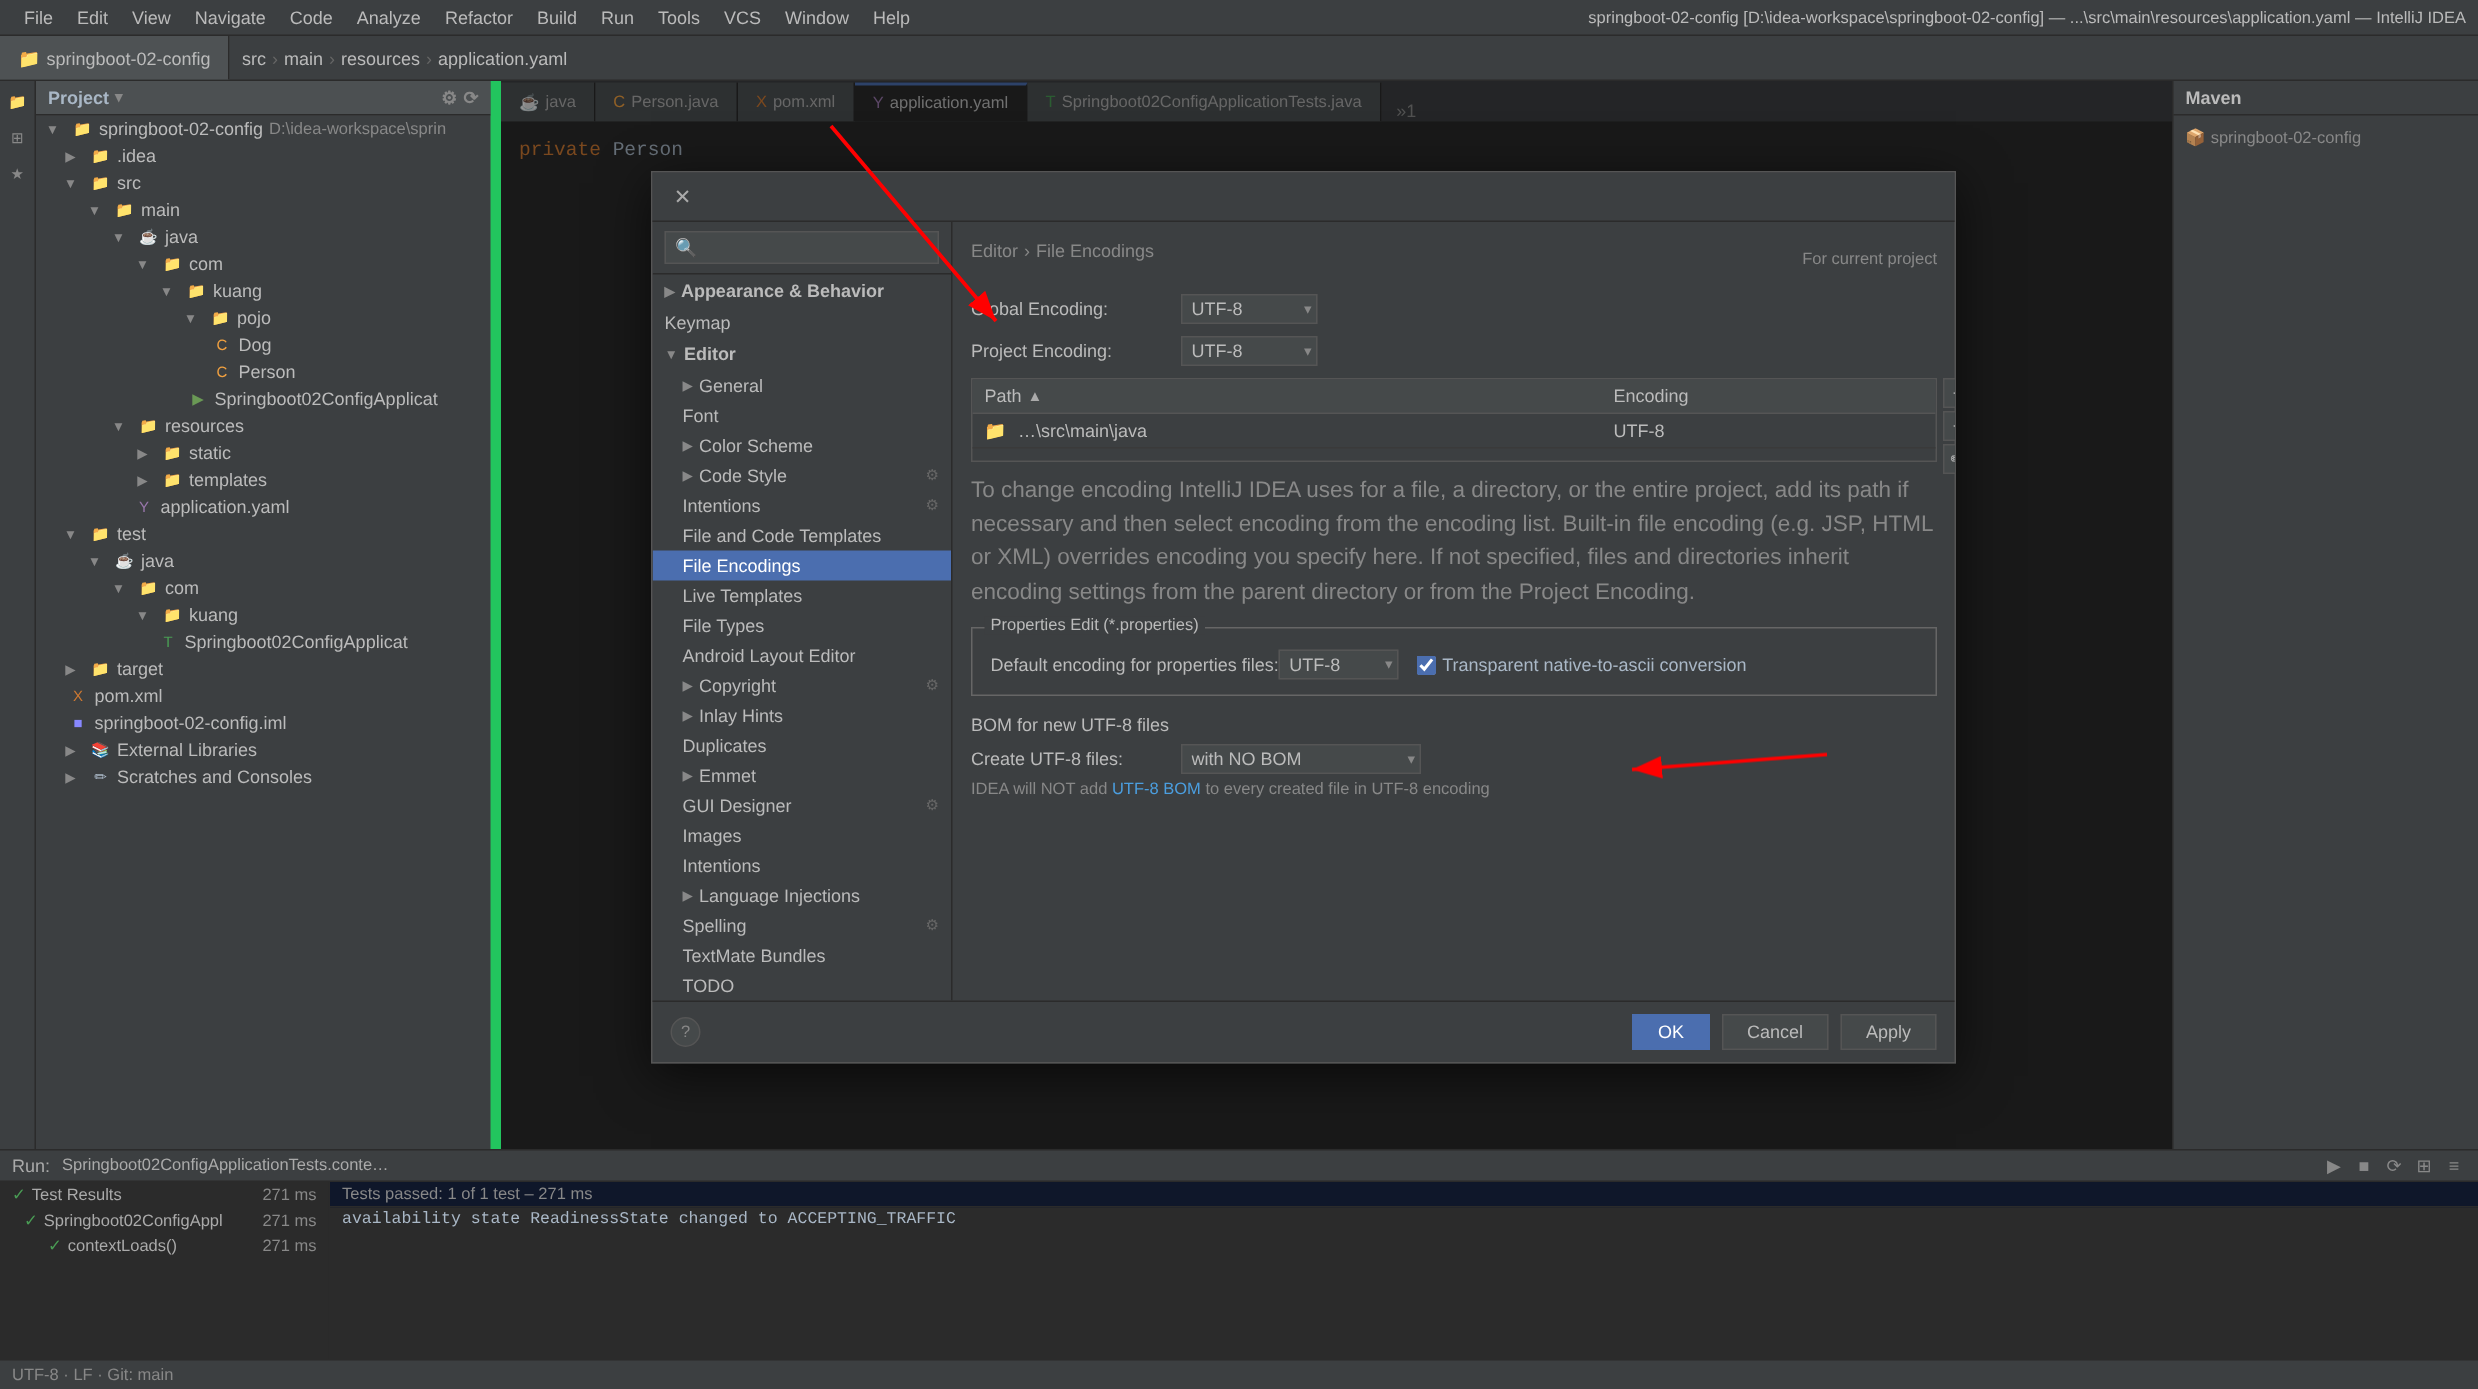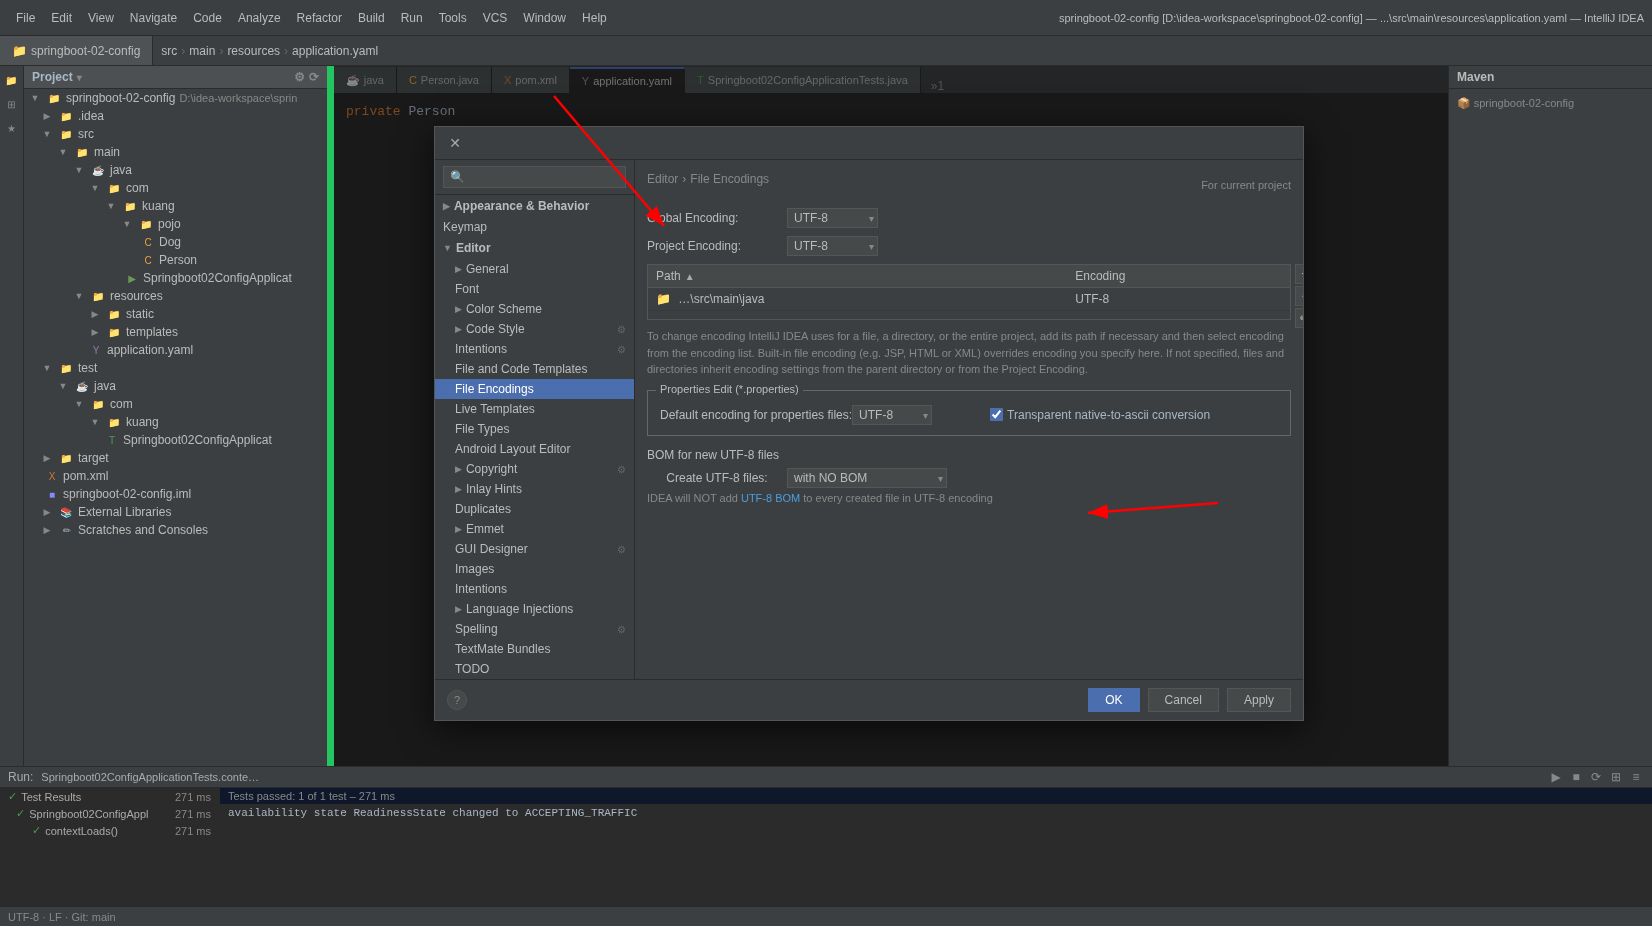--- a/index.html
+++ b/index.html
@@ -2,21 +2,21 @@
 <html><head>
   <meta charset="utf-8">
   <style>
     * { box-sizing: border-box; margin: 0; padding: 0; }
     body { font-family: 'Segoe UI', Arial, sans-serif; font-size: 12px; background: #2b2b2b; color: #a9b7c6; overflow: hidden; }
 
     
     .ide-shell { width: 1652px; height: 926px; display: flex; flex-direction: column; background: #3c3f41; }
 
     
-    .menu-bar { height: 36px; background: #3c3f41; display: flex; align-items: center; padding: 0 8px; border-bottom: 1px solid #2b2b2b; flex-shrink: 0; }
+    .menu-bar { height: 24px; background: #3c3f41; display: flex; align-items: center; padding: 0 8px; border-bottom: 1px solid #2b2b2b; flex-shrink: 0; }
     .menu-bar-item { color: #bbbbbb; font-size: 12px; padding: 0 8px; cursor: pointer; height: 100%; display: flex; align-items: center; }
     .window-title { margin-left: auto; color: #bbbbbb; font-size: 11px; }
 
     
     .tab-bar { height: 30px; background: #3c3f41; display: flex; align-items: center; border-bottom: 1px solid #2b2b2b; flex-shrink: 0; }
     .project-tab { background: #4e5254; color: #bbbbbb; padding: 0 12px; height: 100%; display: flex; align-items: center; font-size: 12px; border-right: 1px solid #2b2b2b; }
     .breadcrumb { display: flex; align-items: center; padding: 0 8px; color: #bbbbbb; font-size: 12px; }
     .breadcrumb-sep { margin: 0 4px; color: #666; }
 
     
@@ -92,34 +92,34 @@
     
     .encoding-table { width: 100%; border-collapse: collapse; margin-bottom: 8px; }
     .encoding-table th { background: #45494a; color: #bbbbbb; padding: 4px 8px; text-align: left; font-weight: normal; font-size: 12px; border-bottom: 1px solid #555; }
     .encoding-table td { padding: 4px 8px; font-size: 12px; color: #bbbbbb; border-bottom: 1px solid #3a3a3a; }
     .table-container { border: 1px solid #555; margin-bottom: 8px; position: relative; }
     .table-actions { position: absolute; right: -24px; top: 0; display: flex; flex-direction: column; gap: 2px; }
     .table-action-btn { width: 20px; height: 20px; background: #45494a; border: 1px solid #555; color: #bbbbbb; display: flex; align-items: center; justify-content: center; cursor: pointer; font-size: 12px; }
     .sort-arrow { color: #aaa; font-size: 10px; margin-left: 4px; }
 
     
-    .encoding-desc { font-size: 11px; color: #888; margin-bottom: 12px; line-height: 1.5; }
+    .encoding-desc { font-size: 15px; color: #888; margin-bottom: 12px; line-height: 1.5; }
 
     
     .properties-section { border: 1px solid #666; padding: 10px 12px; margin-bottom: 12px; position: relative; }
     .properties-section-title { position: absolute; top: -8px; left: 8px; background: #3c3f41; padding: 0 4px; font-size: 11px; color: #bbbbbb; }
     .properties-form-row { display: flex; align-items: center; margin-top: 4px; }
-    .checkbox-row { display: flex; align-items: center; gap: 4px; margin-left: 46px; }
+    .checkbox-row { display: flex; align-items: center; gap: 4px; }
     .checkbox-input { accent-color: #4b6eaf; }
 
     
     .bom-section { margin-bottom: 8px; }
     .bom-title { font-size: 12px; color: #bbbbbb; margin-bottom: 6px; }
     .bom-row { display: flex; align-items: center; margin-bottom: 4px; }
-    .bom-label { min-width: 140px; font-size: 12px; color: #bbbbbb; text-align: center; }
+    .bom-label { min-width: 140px; font-size: 12px; color: #bbbbbb; }
     .bom-desc { font-size: 11px; color: #888; margin-top: 2px; }
     .bom-desc a { color: #4b9edf; }
 
     
     .dialog-footer { display: flex; align-items: center; padding: 8px 12px; border-top: 1px solid #2b2b2b; gap: 8px; justify-content: flex-end; }
     .btn { padding: 4px 16px; font-size: 12px; cursor: pointer; border: 1px solid #555; background: #45494a; color: #bbbbbb; }
     .btn.primary { background: #4b6eaf; border-color: #4b6eaf; color: white; }
     .help-btn { width: 20px; height: 20px; border-radius: 50%; background: #45494a; border: 1px solid #555; color: #888; display: flex; align-items: center; justify-content: center; font-size: 11px; cursor: pointer; margin-right: auto; }
 
     

